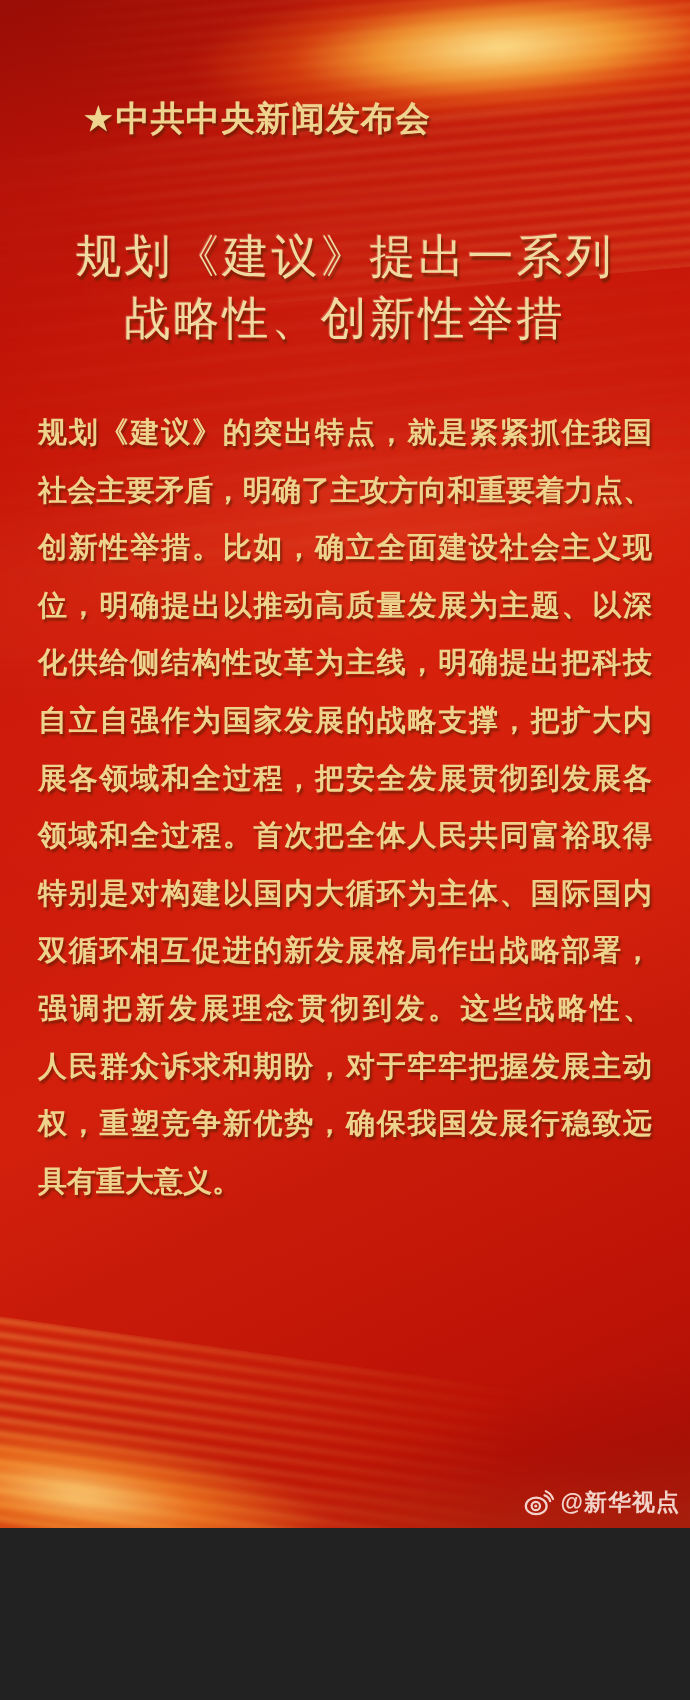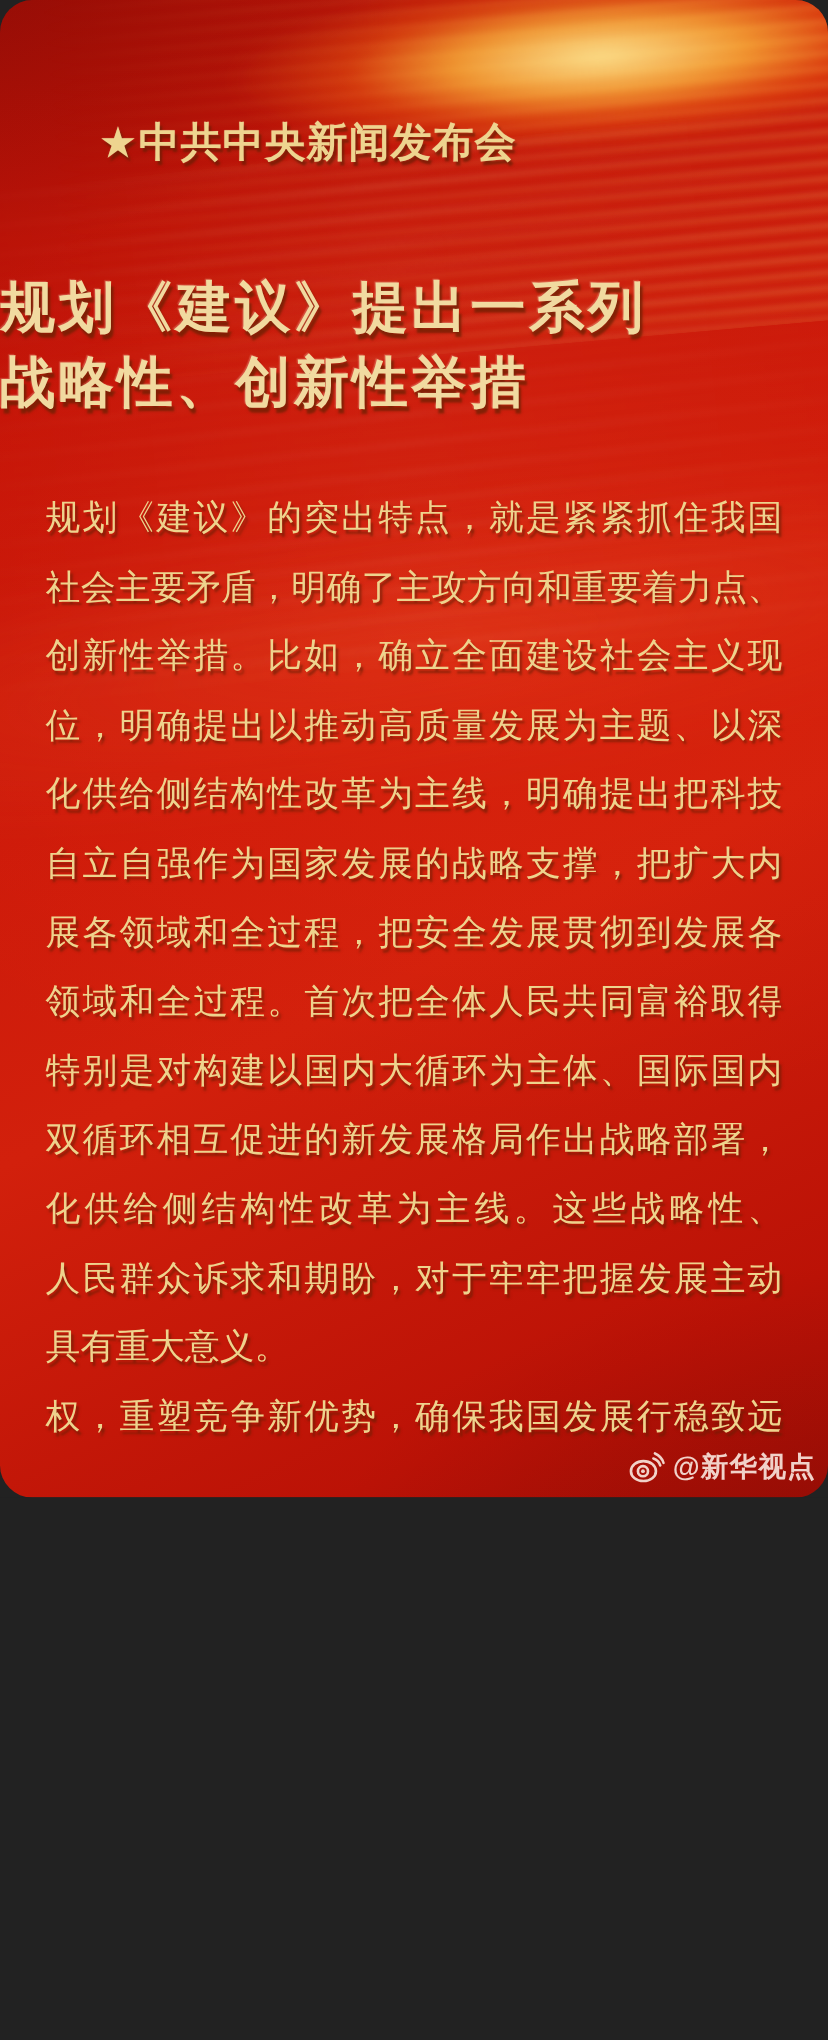--- a/index.html
+++ b/index.html
@@ -1,24 +1,23 @@
 <!DOCTYPE html>
 <html><head>
 <meta charset="utf-8">
 <style>
   html,body{margin:0;padding:0;background:#222;}
   .poster{
     position:relative;
-    width:690px;height:1248px;
+    width:690px;height:1528px;
     overflow:hidden;
     background:
       radial-gradient(900px 600px at 60% 42%, rgba(255,60,20,.18), rgba(0,0,0,0) 70%),
       linear-gradient(155deg,#ad1007 0%, #c41408 22%, #cd1a0a 45%, #d2200c 62%, #bb1206 88%, #a80f06 100%);
     font-family:"Liberation Serif","DejaVu Serif",serif;
-    border-radius:27px;
   }
   
   .layer{position:absolute;pointer-events:none;}
   .streak-tr-core{
     top:-28px;right:-120px;width:620px;height:150px;
     background:radial-gradient(closest-side, rgba(255,236,150,.95), rgba(255,190,60,.75) 40%, rgba(255,120,20,.35) 68%, rgba(255,120,20,0) 100%);
     transform:rotate(-4deg);
     filter:blur(7px);
   }
   .streak-tr-lines{
@@ -78,28 +77,28 @@
   .header{
     position:absolute;top:96px;left:84px;
     font-size:34px;font-weight:bold;letter-spacing:1px;
     color:#eed48f;
     text-shadow:2px 3px 2px rgba(105,30,4,.75), 0 0 1px rgba(255,246,210,.4);
     white-space:nowrap;
   }
   .header .star{font-size:32px;margin-right:2px;}
   .title{
     position:absolute;top:226px;left:0;right:0;
-    text-align:left;
-    font-size:46px;font-weight:bold;line-height:62px;letter-spacing:3px;
+    text-align:center;
+    font-size:46px;font-weight:normal;line-height:62px;letter-spacing:3px;
     color:#f1daa0;
     text-shadow:2px 4px 2px rgba(110,32,4,.8), -1px -1px 1px rgba(255,248,220,.25);
   }
   .article{
     position:absolute;top:404px;left:38px;right:38px;
-    font-size:29px;font-weight:normal;line-height:57.6px;
+    font-size:29px;font-weight:bold;line-height:57.6px;
     color:#eed38d;
     text-shadow:2px 3px 2px rgba(105,30,4,.7);
   }
   .article .bline{
     text-align:justify;
     text-align-last:justify;
     white-space:nowrap;
   }
   .article .bline.last{text-align-last:left;}
   
@@ -155,24 +154,24 @@
     <div class="bline">规划《建议》的突出特点，就是紧紧抓住我国</div>
     <div class="bline">社会主要矛盾，明确了主攻方向和重要着力点、</div>
     <div class="bline">创新性举措。比如，确立全面建设社会主义现</div>
     <div class="bline">位，明确提出以推动高质量发展为主题、以深</div>
     <div class="bline">化供给侧结构性改革为主线，明确提出把科技</div>
     <div class="bline">自立自强作为国家发展的战略支撑，把扩大内</div>
     <div class="bline">展各领域和全过程，把安全发展贯彻到发展各</div>
     <div class="bline">领域和全过程。首次把全体人民共同富裕取得</div>
     <div class="bline">特别是对构建以国内大循环为主体、国际国内</div>
     <div class="bline">双循环相互促进的新发展格局作出战略部署，</div>
-    <div class="bline">化供给侧结构性改革为主线。这些战略性、</div>
+    <div class="bline">强调把新发展理念贯彻到发。这些战略性、</div>
     <div class="bline">人民群众诉求和期盼，对于牢牢把握发展主动</div>
+    <div class="bline">权，重塑竞争新优势，确保我国发展行稳致远</div>
     <div class="bline last">具有重大意义。</div>
-    <div class="bline">权，重塑竞争新优势，确保我国发展行稳致远</div>
   </div>
 
   <div class="logo">
     <svg width="40" height="50" viewBox="0 0 40 50" aria-hidden="true">
       <g fill="#e7c987">
         <rect x="18.6" y="0" width="2.8" height="12"></rect>
         <rect x="14.5" y="4.5" width="11" height="1.6"></rect>
         <rect x="15.5" y="8" width="9" height="1.5"></rect>
         <polygon points="17.2,13 22.8,13 25.6,44 14.4,44"></polygon>
         <polygon points="12.5,18 15.5,18 10.5,44 6.2,44"></polygon>

